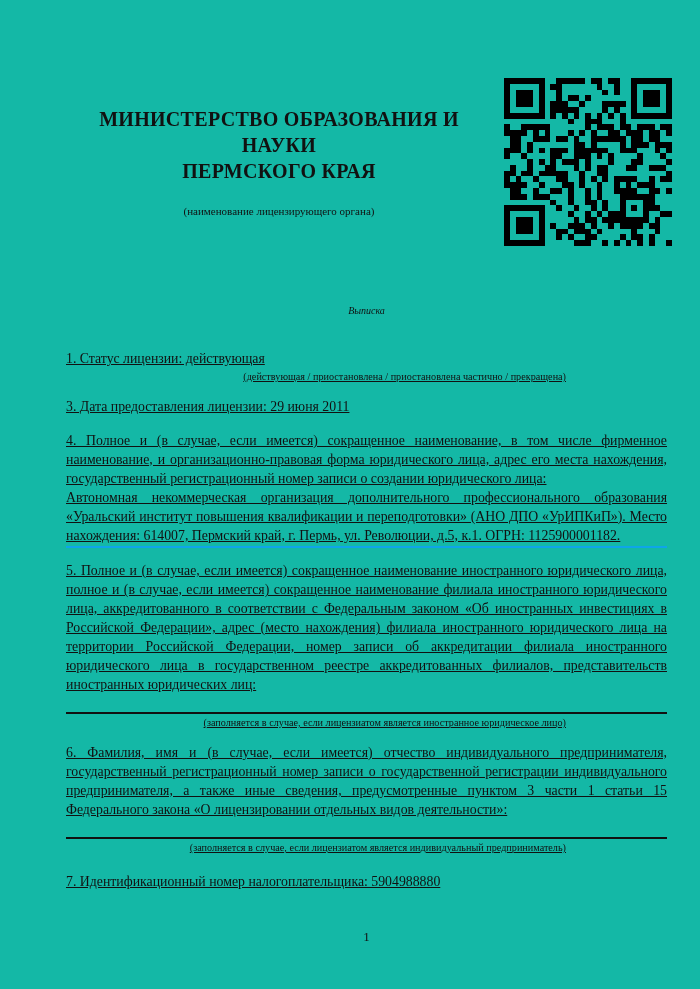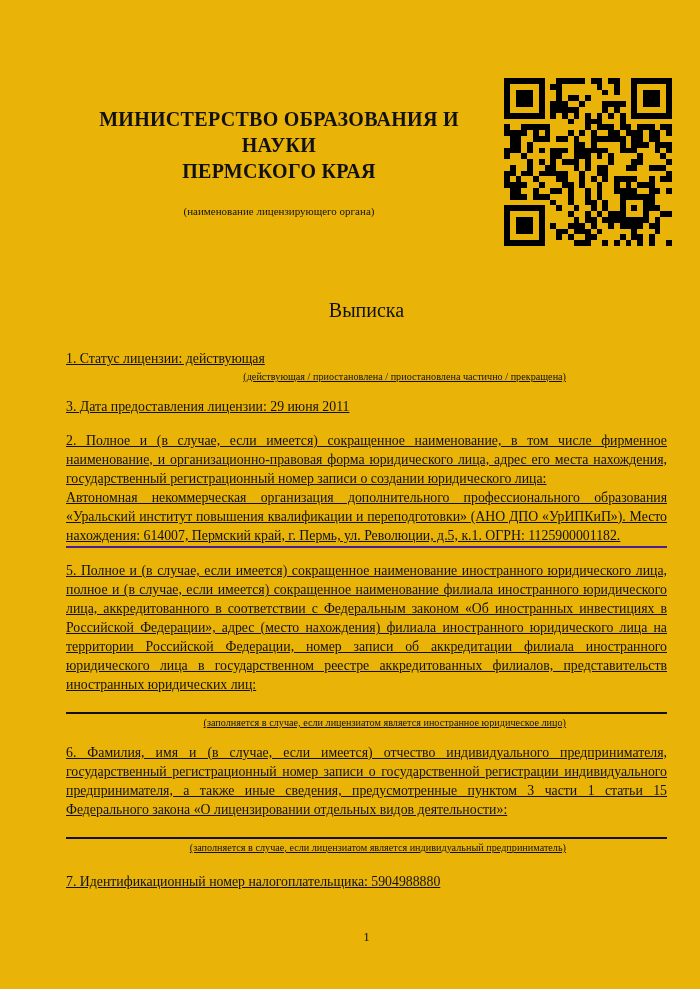--- a/index.html
+++ b/index.html
@@ -1,19 +1,19 @@
 <!DOCTYPE html>
 <html lang="ru"><head>
 <meta charset="utf-8">
 <style>
   html,body { margin:0; padding:0; background:#fff; }
   .page {
     position:relative;
     width:700px; height:989px;
-    background:#eab308;
+    background:#14b8a6;
     color:#111;
     font-family:"Liberation Serif","DejaVu Serif",serif;
     overflow:hidden;
   }
   .content { padding:0 33px 0 66px; }
 
   
   .header {
     display:flex;
     align-items:center;
@@ -25,36 +25,36 @@
     font-weight:bold;
     font-size:20px;
     line-height:26px;
     letter-spacing:0.3px;
   }
   .ministry-caption { font-size:11px; line-height:14px; margin-top:20px; }
   .qr { width:168px; height:168px; flex:none; }
   .qr svg { display:block; width:168px; height:168px; }
 
   
-  .doc-title { margin-top:56px; text-align:center; font-size:20px; line-height:17px; }
+  .doc-title { margin-top:56px; text-align:center; font-size:10px; line-height:17px;font-style:italic; }
 
   
   .item { font-size:13.8px; line-height:19px; text-align:justify;text-decoration:underline; }
   .mt-item1 { margin-top:30px; }
   .mt-item2 { margin-top:18px; }
   .mt-item3 { margin-top:14px; }
   .mt-item4 { margin-top:15px; }
   .mt-item5 { margin-top:13px; }
   .mt-item6 { margin-top:14px; }
   .mt-item7 { margin-top:18px; }
   .item-text { text-align:justify; }
   .item1-line { text-align:left; }
   .field-value {
     text-align:justify;
-    border-bottom:2px solid #4c1d95;
+    border-bottom:2px solid #0ea5e9;
     padding-bottom:1px;
   }
   .blank-field {
     height:12px;
     margin-top:6px;
     border-bottom:2px solid #111;
   }
   .form-caption {
     font-size:10.2px;
     line-height:13px;
@@ -508,21 +508,21 @@
       <div class="item1-line">1. Статус лицензии: действующая</div>
       <div class="form-caption">(действующая / приостановлена / приостановлена частично / прекращена)</div>
     </div>
 
 
     <div class="item mt-item3">
       <div class="item1-line">3. Дата предоставления лицензии: 29 июня 2011</div>
     </div>
 
     <div class="item mt-item4">
-      <div class="item-text">2. Полное и (в случае, если имеется) сокращенное наименование, в том числе фирменное наименование, и организационно-правовая форма юридического лица, адрес его места нахождения, государственный регистрационный номер записи о создании юридического лица:</div>
+      <div class="item-text">4. Полное и (в случае, если имеется) сокращенное наименование, в том числе фирменное наименование, и организационно-правовая форма юридического лица, адрес его места нахождения, государственный регистрационный номер записи о создании юридического лица:</div>
       <div class="field-value">Автономная некоммерческая организация дополнительного профессионального образования «Уральский институт повышения квалификации и переподготовки» (АНО ДПО «УрИПКиП»). Место нахождения: 614007, Пермский край, г. Пермь, ул. Революции, д.5, к.1. ОГРН: 1125900001182.</div>
     </div>
 
     <div class="item mt-item5">
       <div class="item-text">5. Полное и (в случае, если имеется) сокращенное наименование иностранного юридического лица, полное и (в случае, если имеется) сокращенное наименование филиала иностранного юридического лица, аккредитованного в соответствии с Федеральным законом «Об иностранных инвестициях в Российской Федерации», адрес (место нахождения) филиала иностранного юридического лица на территории Российской Федерации, номер записи об аккредитации филиала иностранного юридического лица в государственном реестре аккредитованных филиалов, представительств иностранных юридических лиц:</div>
       <div class="blank-field"></div>
       <div class="form-caption">(заполняется в случае, если лицензиатом является иностранное юридическое лицо)</div>
     </div>
 
     <div class="item mt-item6">

